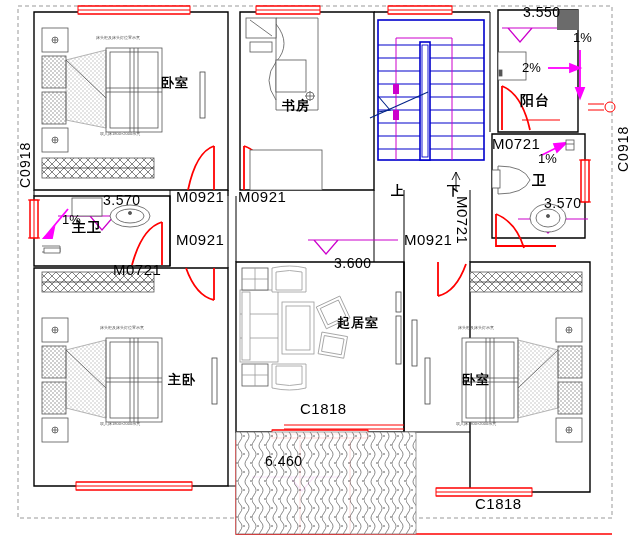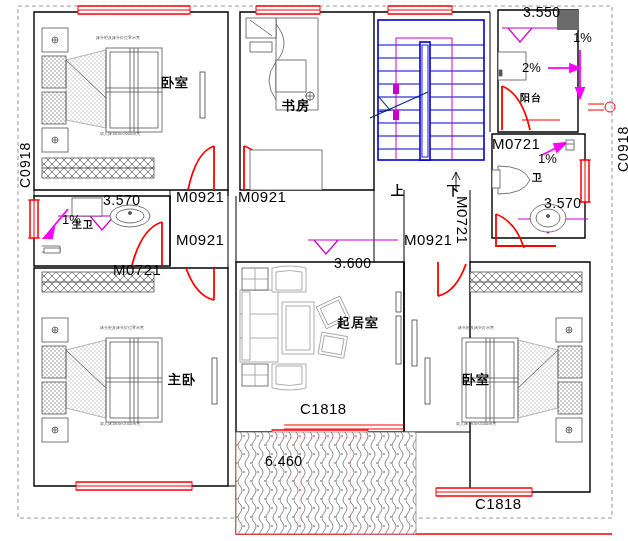--- a/index.html
+++ b/index.html
@@ -20,21 +20,21 @@
     position:absolute;
     font-family:"Liberation Sans", sans-serif;
     color:#000000;
     white-space:nowrap;
     line-height:1;
     user-select:none;
   }
   .dim{font-size:15px;letter-spacing:0.5px;}
   .dimv{font-size:15px;letter-spacing:0.5px;transform-origin:0 0;}
   .room{font-size:13px;font-weight:bold;letter-spacing:1px;}
-  .room-sm{font-size:10px;font-weight:bold;letter-spacing:1px;}
+  .room-sm{font-size:14px;font-weight:bold;letter-spacing:1px;}
   .lev{font-size:14px;letter-spacing:0.5px;}
   .pct{font-size:13px;}
   .updn{font-size:13px;font-weight:bold;}
   .edge{font-size:14px;letter-spacing:1px;transform-origin:0 0;}
   .furn-txt{font-size:4px;color:#555;letter-spacing:0;}
 </style>
 </head>
 <body>
 
 <div id="plan">

